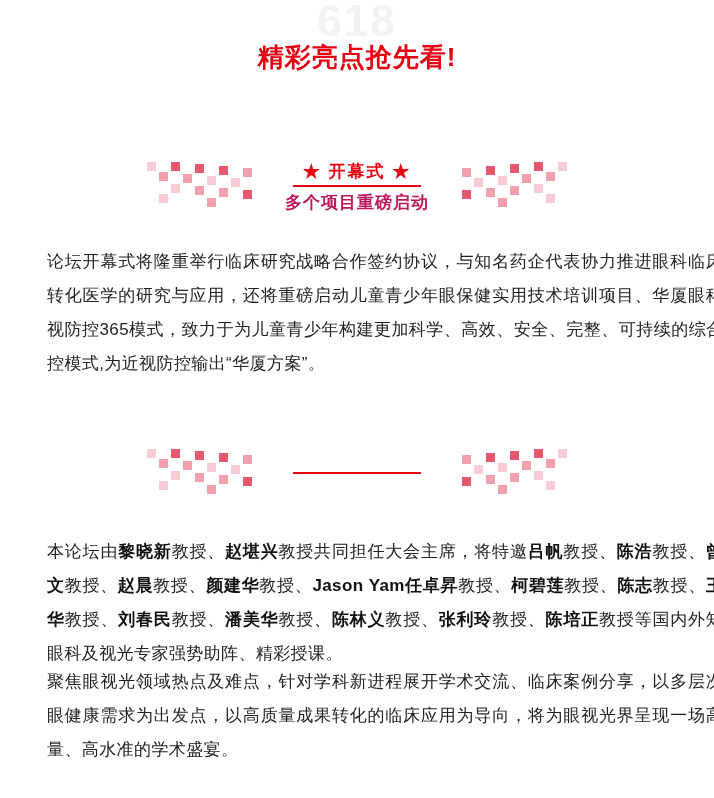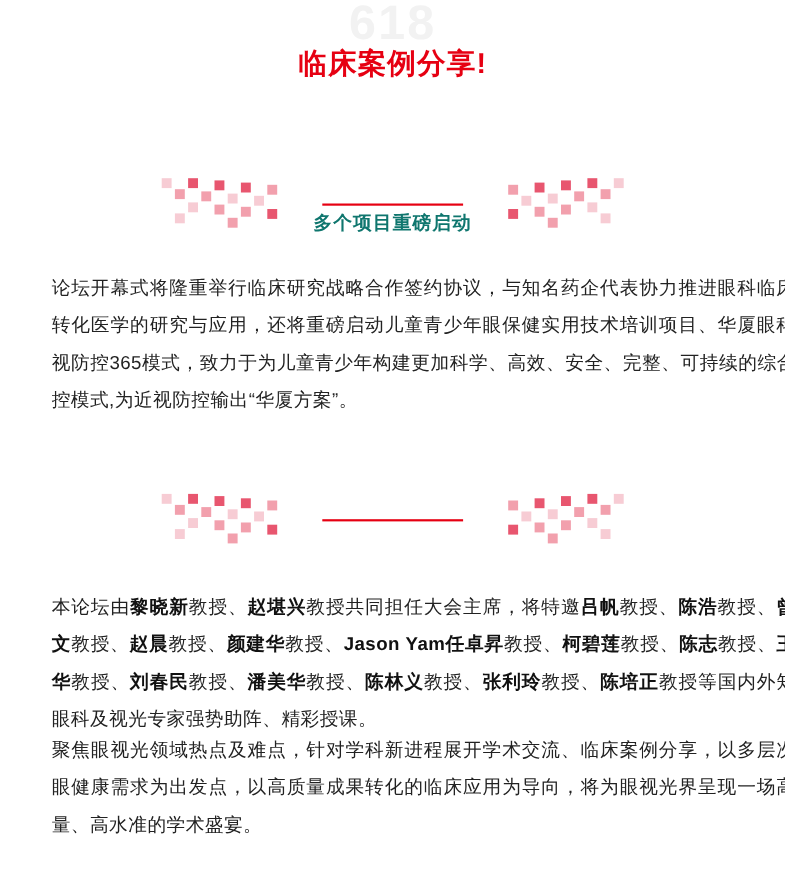--- a/index.html
+++ b/index.html
@@ -100,21 +100,21 @@
     background: #e60012;
   }
   .banner-sub {
     position: absolute;
     top: 33px;
     left: 0;
     width: 420px;
     text-align: center;
     font-size: 17px;
     font-weight: bold;
-    color: #0f766e;
+    color: #be185d;
     letter-spacing: 1px;
   }
 
   
   .para {
     position: absolute;
     left: 10px;
     width: 694px;
     font-size: 17px;
     line-height: 34px;
@@ -135,21 +135,21 @@
   #para-forum     { top: 518px; }
   #para-focus     { top: 648px; }
 </style>
 </head>
 <body>
 
 <div class="page">
 
   <div class="watermark">618</div>
 
-  <div class="headline">临床案例分享!</div>
+  <div class="headline">精彩亮点抢先看!</div>
 
   <div class="section-banner" id="banner-opening">
     <div class="banner-inner">
       <div class="pixel-deco left">
         <span class="px pale" style="left:0px;  top:4px;"></span>
         <span class="px" style="left:12px; top:14px;"></span>
         <span class="px dark" style="left:24px; top:4px;"></span>
         <span class="px pale" style="left:24px; top:26px;"></span>
         <span class="px" style="left:36px; top:16px;"></span>
         <span class="px dark" style="left:48px; top:6px;"></span>
@@ -173,20 +173,21 @@
         <span class="px" style="right:48px; top:28px;"></span>
         <span class="px pale" style="right:60px; top:18px;"></span>
         <span class="px dark" style="right:72px; top:8px;"></span>
         <span class="px" style="right:72px; top:30px;"></span>
         <span class="px pale" style="right:84px; top:20px;"></span>
         <span class="px" style="right:96px; top:10px;"></span>
         <span class="px dark" style="right:96px; top:32px;"></span>
         <span class="px pale" style="right:12px; top:36px;"></span>
         <span class="px" style="right:60px; top:40px;"></span>
       </div>
+      <div class="banner-title">★ 开幕式 ★</div>
       <div class="banner-rule"></div>
       <div class="banner-sub">多个项目重磅启动</div>
     </div>
   </div>
 
   <p class="para" id="para-opening">论坛开幕式将隆重举行临床研究战略合作签约协议，与知名药企代表协力推进眼科临床与转化医学的研究与应用，还将重磅启动儿童青少年眼保健实用技术培训项目、华厦眼科近视防控365模式，致力于为儿童青少年构建更加科学、高效、安全、完整、可持续的综合防控模式,为近视防控输出“华厦方案”。</p>
 
   <div class="section-banner" id="banner-forum">
     <div class="banner-inner">
       <div class="pixel-deco left">

